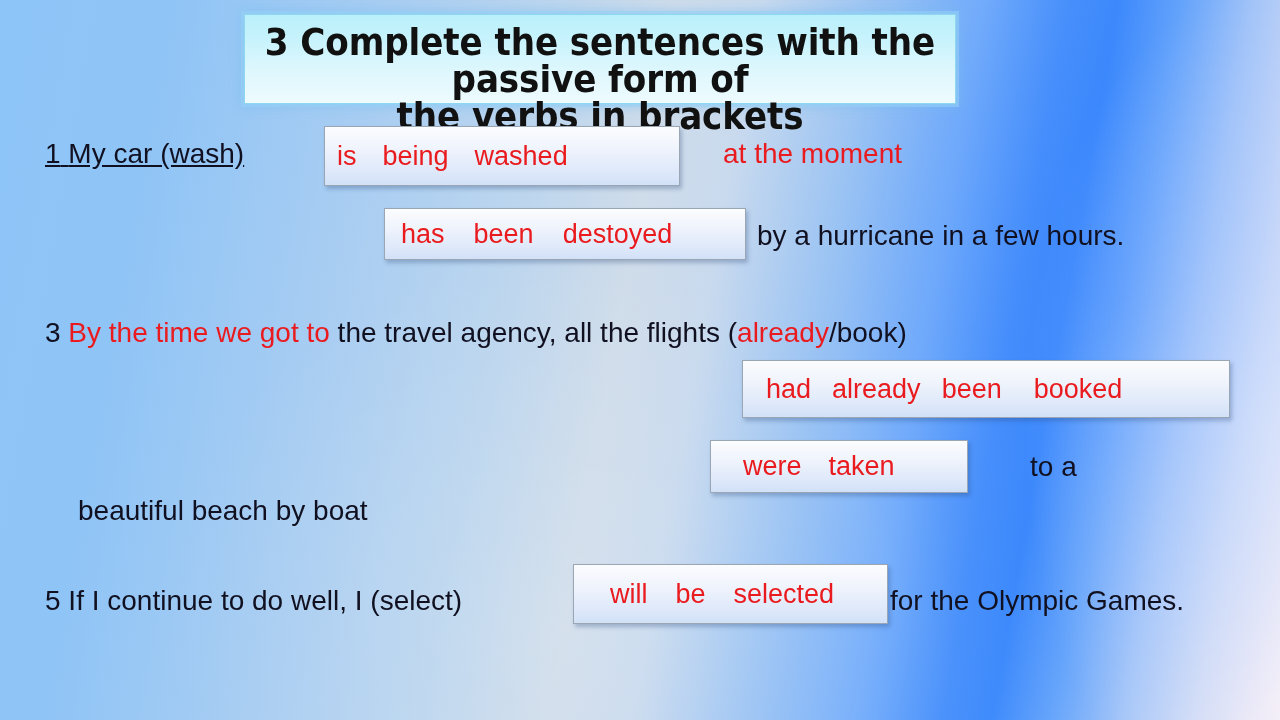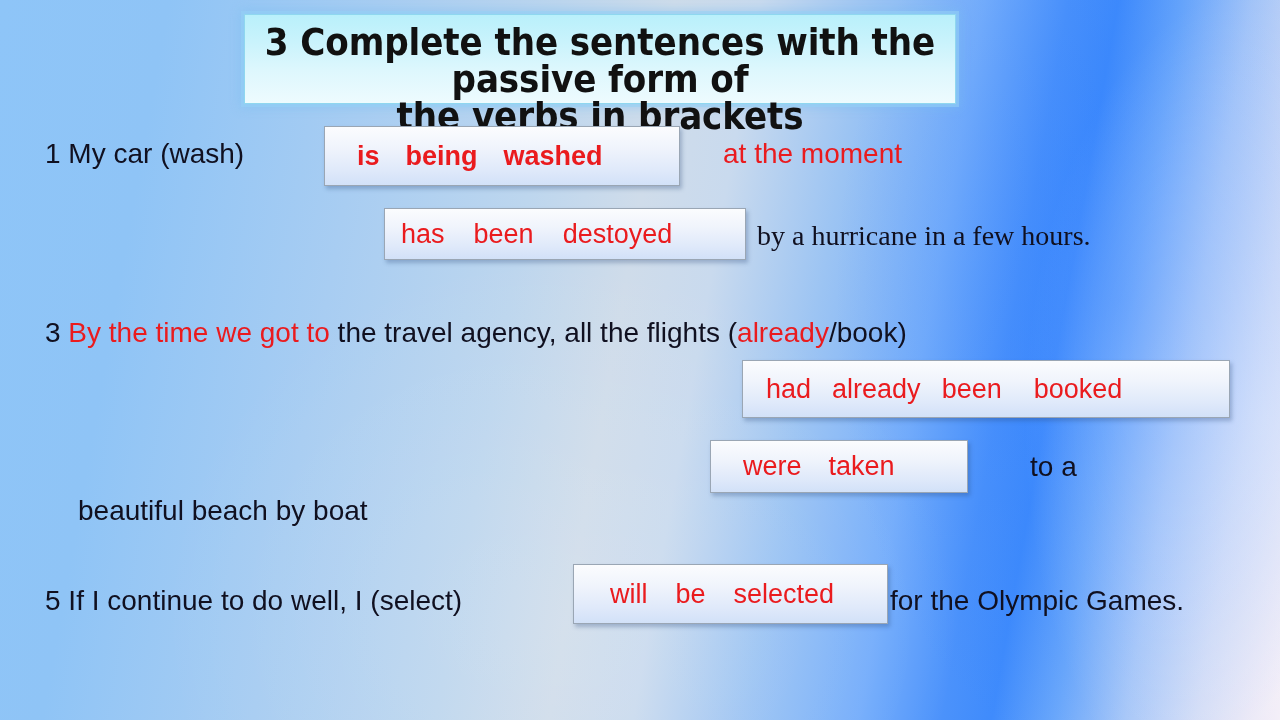--- a/index.html
+++ b/index.html
@@ -101,21 +101,21 @@
     box-shadow: 2px 3px 4px rgba(40, 70, 120, 0.30);
     display: flex;
     align-items: center;
     color: #ea1b1e;
     font-size: 27px;
     white-space: nowrap;
   }
   .answer-box .w { display: inline-block; }
 
   
-  #box1 { left: 324px; top: 126px; width: 356px; height: 60px; padding-left: 32px; font-weight: bold; }
+  #box1 { left: 324px; top: 126px; width: 356px; height: 60px; padding-left: 12px; }
   #box1 .w + .w { margin-left: 26px; }
 
   #box2 { left: 384px; top: 208px; width: 362px; height: 52px; padding-left: 16px; }
   #box2 .w + .w { margin-left: 29px; }
 
   #box3 { left: 742px; top: 360px; width: 488px; height: 58px; padding-left: 23px; }
   #box3 .w + .w { margin-left: 21px; }
   #box3 .w.gap { margin-left: 32px; }
 
   #box4 { left: 710px; top: 440px; width: 258px; height: 53px; padding-left: 32px; }
@@ -128,36 +128,36 @@
 <body>
 
 <div class="slide">
   <div class="layer">
 
     <div class="title-box">
       <div class="title-text">3 Complete the sentences with the passive form of
 the verbs in brackets</div>
     </div>
 
-    <div class="sentence" style="left:45px; top:134px;">
+    <div class="sentence" style="left:45px; top:134px;text-decoration:underline;">
       <span class="blk">1</span><span class="blk">&nbsp;</span><span class="blk">My car (wash)</span>
     </div>
     <div class="answer-box" id="box1">
       <span class="w">is</span>
         <span class="w">being</span>
         <span class="w">washed</span>
     </div>
     <div class="sentence red" style="left:723px; top:134px;">at the moment</div>
 
     <div class="answer-box" id="box2">
       <span class="w">has</span>
         <span class="w">been</span>
         <span class="w">destoyed</span>
     </div>
-    <div class="sentence blk" style="left:757px; top:216px;font-family:Liberation Serif, serif;">by a hurricane in a few hours.</div>
+    <div class="sentence blk" style="left:757px; top:216px;">by a hurricane in a few hours.</div>
 
     <div class="sentence" style="left:45px; top:313px;">
       <span class="blk">3</span><span class="blk">&nbsp;</span><span class="red">By the time we got to</span><span class="blk"> the travel agency, all the flights (</span><span class="red">already</span><span class="blk">/book)</span>
     </div>
     <div class="answer-box" id="box3">
       <span class="w">had</span>
         <span class="w">already</span>
         <span class="w">been</span>
         <span class="w gap">booked</span>
     </div>

